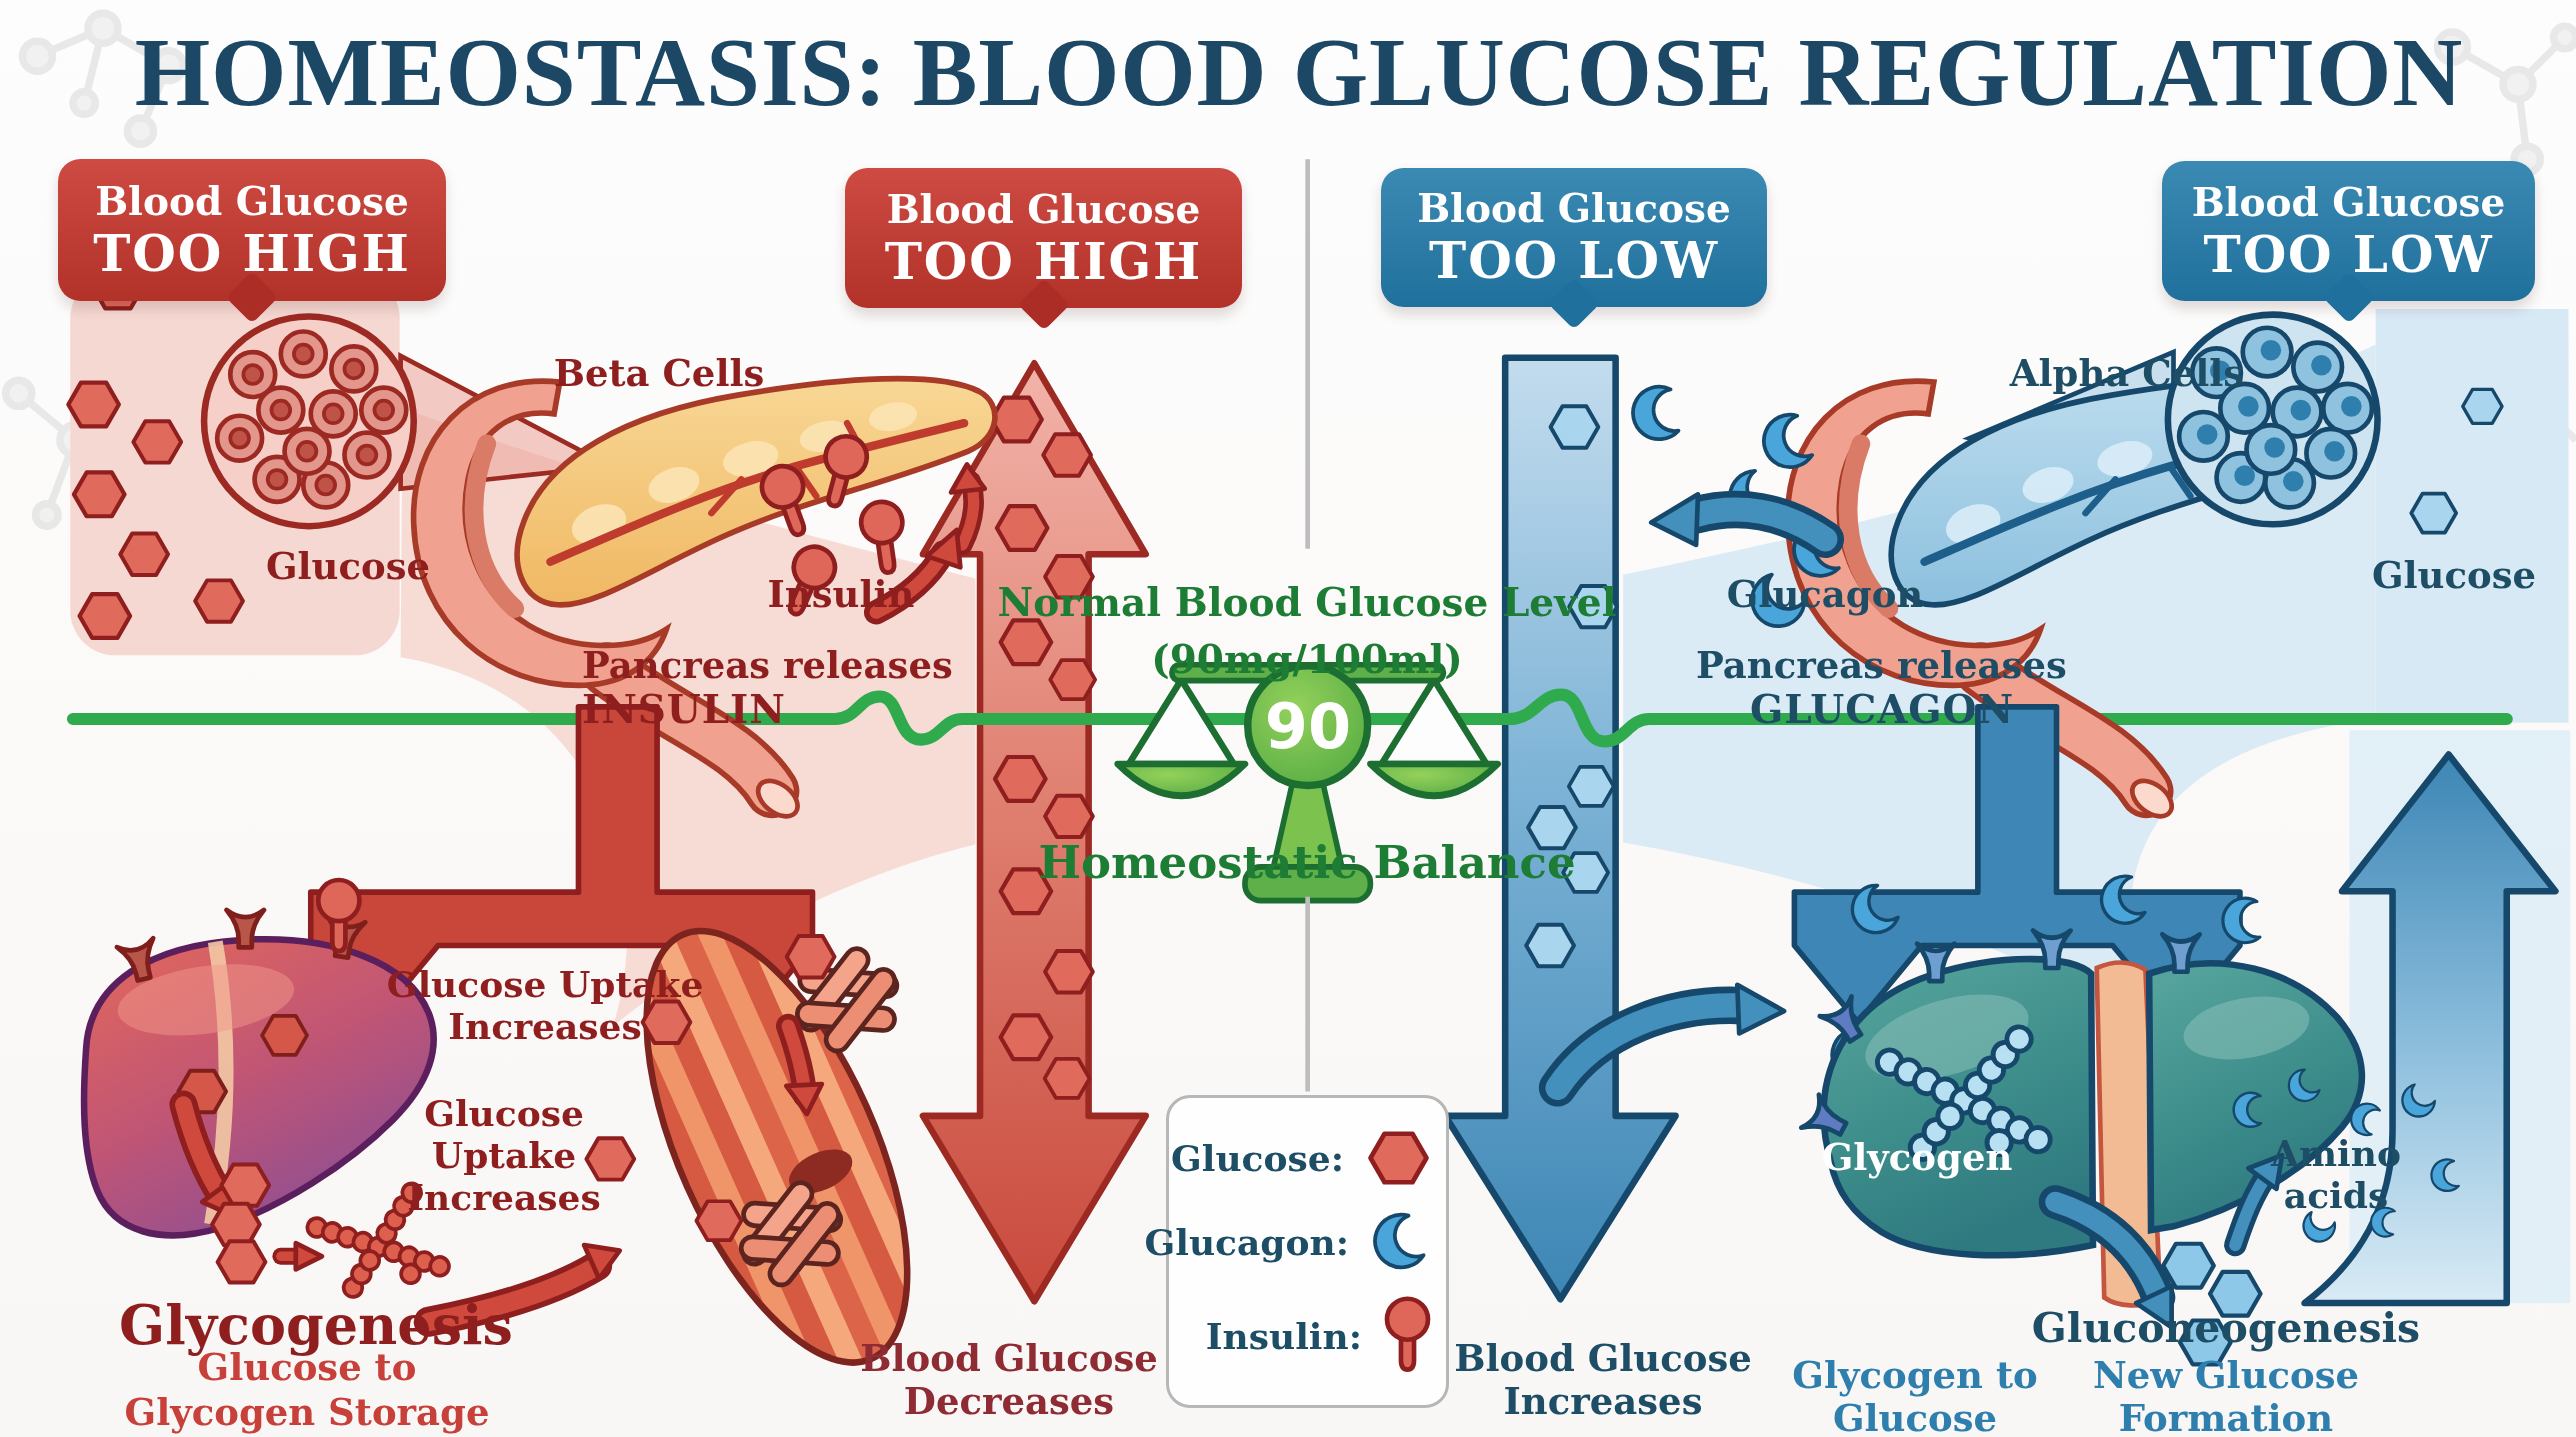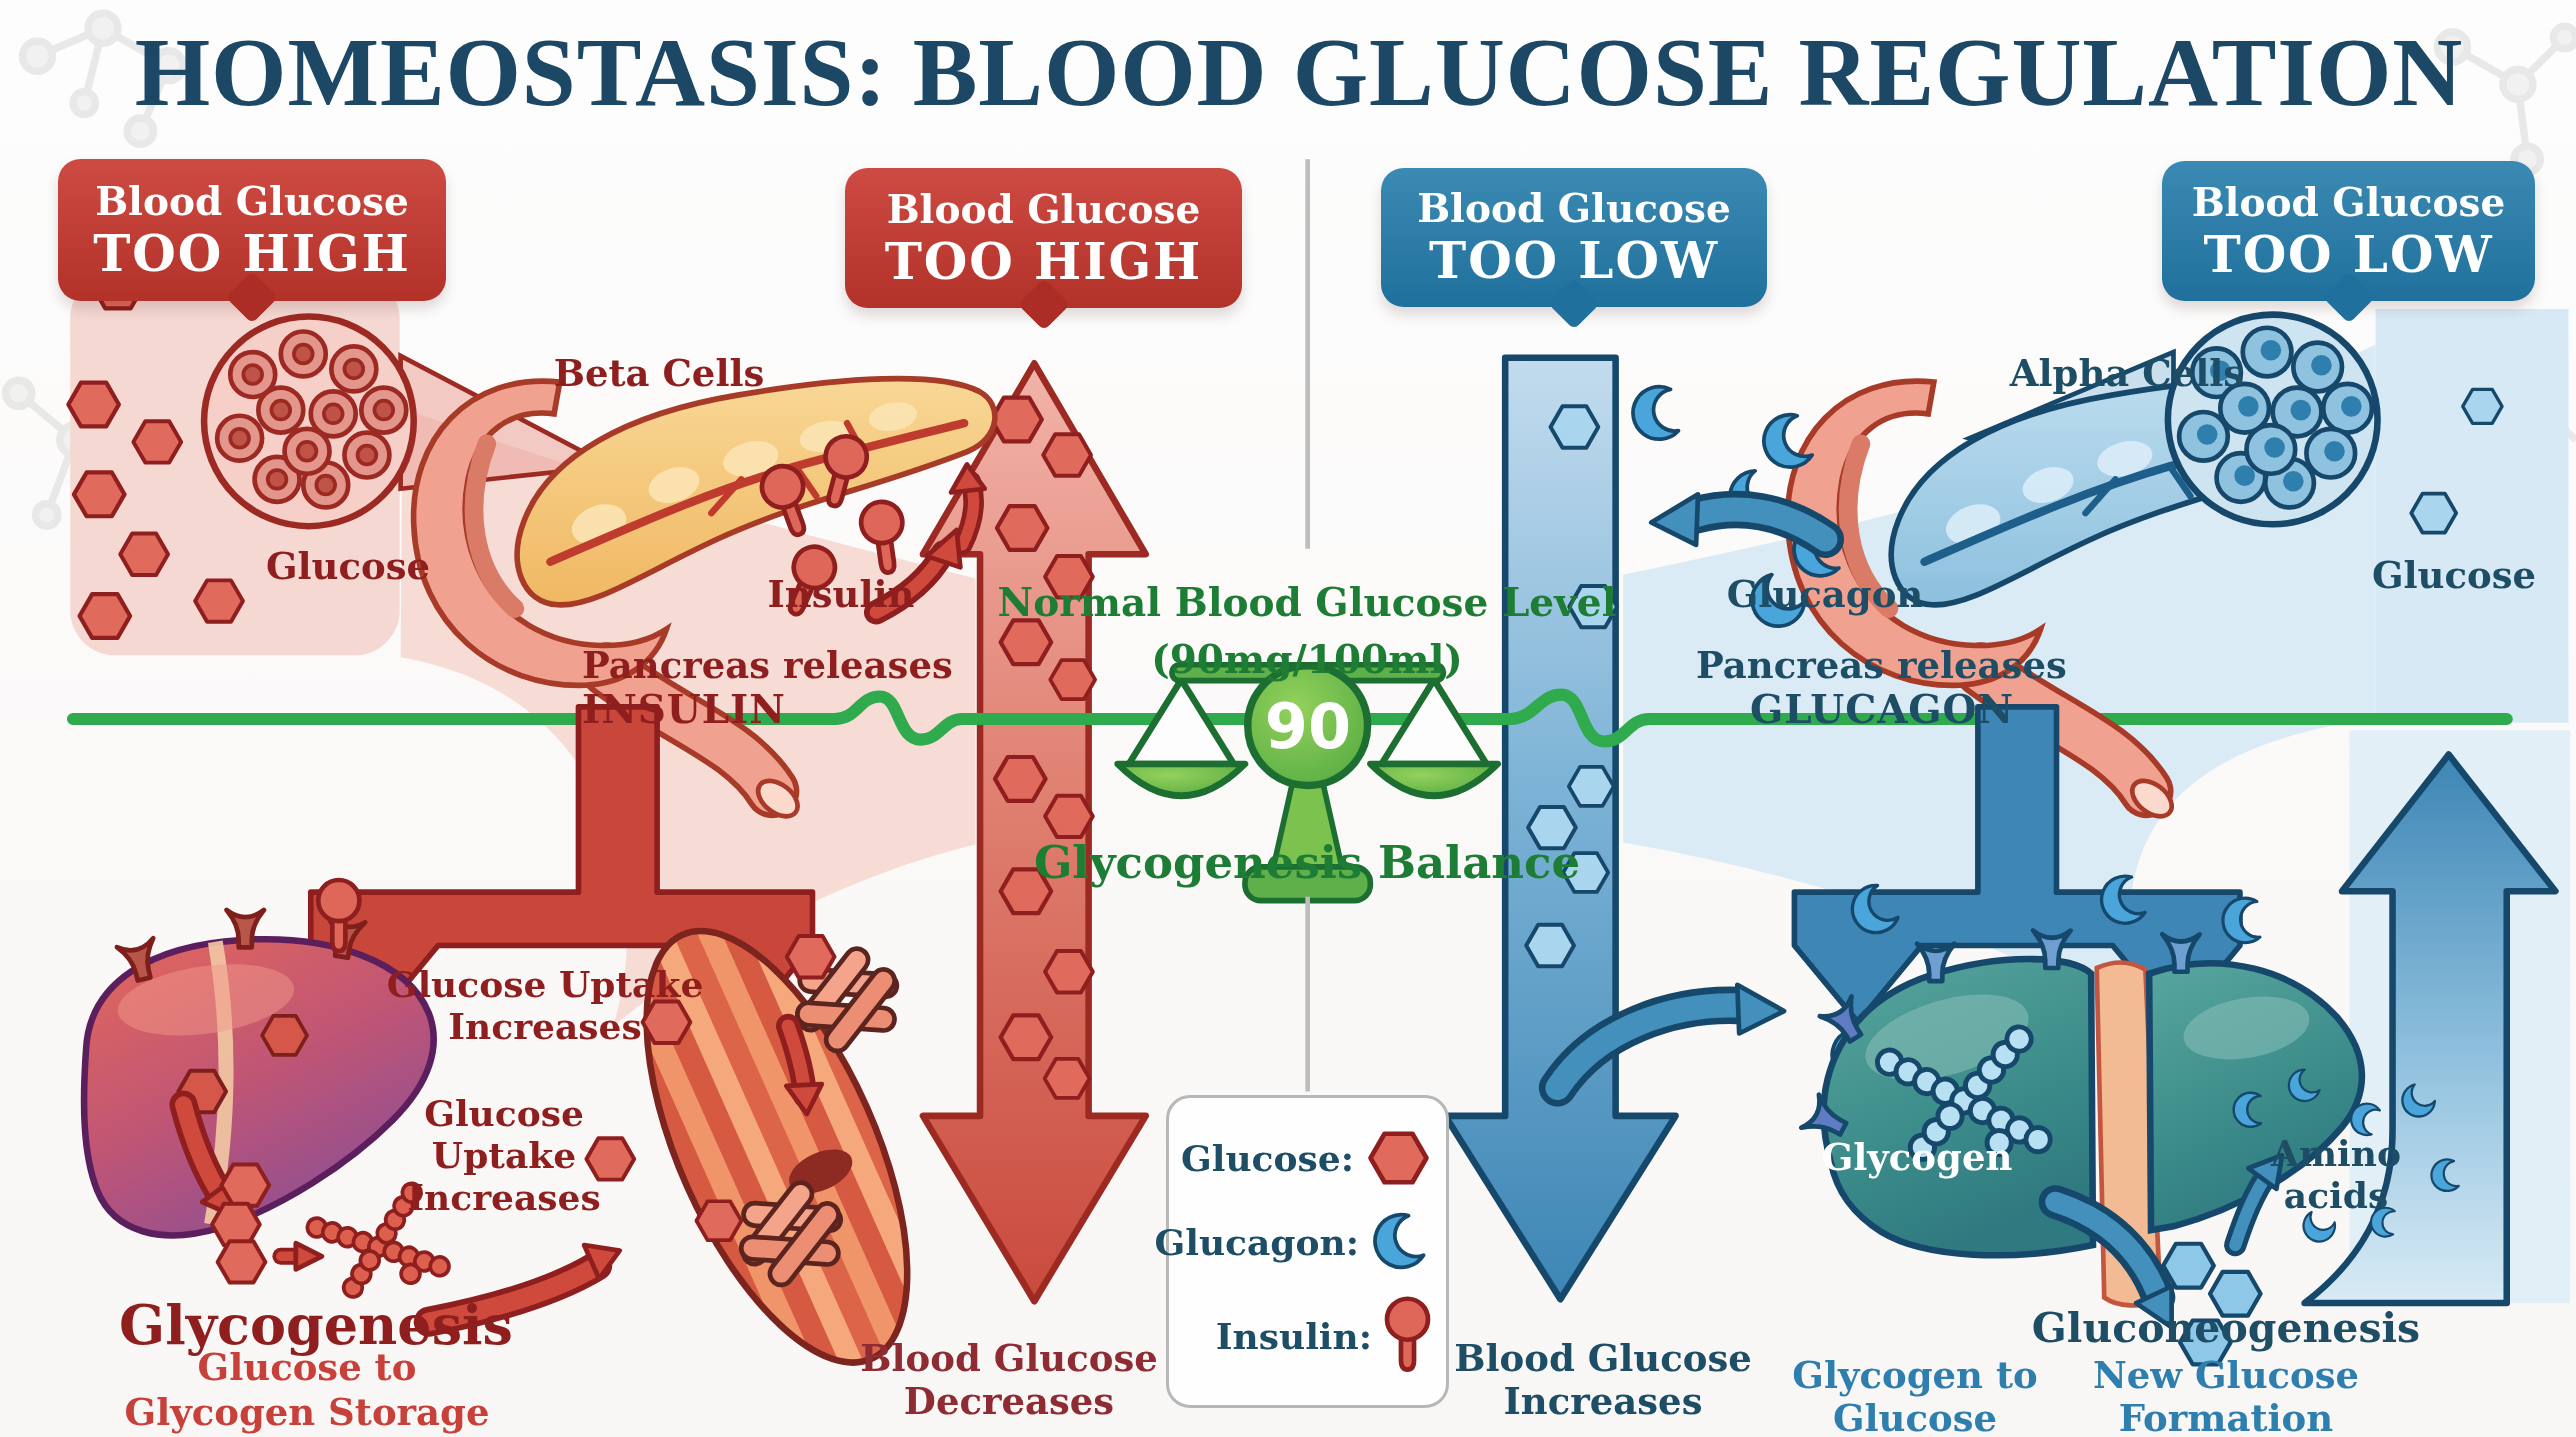--- a/index.html
+++ b/index.html
@@ -31,21 +31,21 @@
   .bubble .l2{font-size:50px;font-weight:bold;letter-spacing:1.9px;}
   .tail{position:absolute;left:50%;bottom:-15px;width:37px;height:37px;
         transform:translateX(-50%) rotate(45deg);border-radius:6.6px;}
   .red .tail{background:#ac2d25;} .blue .tail{background:#20709d;}
 
   
   .legend{position:absolute;left:1166px;top:1095px;width:283px;height:313px;
           background:#fefefe;border:3.7px solid #b7b7b7;border-radius:24px;
           box-sizing:border-box;display:flex;flex-direction:column;
           justify-content:space-evenly;padding:7.5px 13px;}
-  .legend-row{display:flex;align-items:center;justify-content:flex-end;gap:10px;}
+  .legend-row{display:flex;align-items:center;justify-content:flex-end;gap:20px;}
   .legend-label{font-size:36px;font-weight:bold;color:#1d4e66;flex:1;text-align:right;}
   .legend-icon{flex:0 0 auto;}
 
   
   .hex-red{fill:#e06a5c;stroke:#8e1f1e;stroke-width:5;}
   .hex-red-dk{fill:#d4574a;stroke:#7e1f1c;stroke-width:5;}
   .hex-blue{fill:#a9d6ee;stroke:#16486b;stroke-width:5;}
   .hex-blue-lt{fill:#8ec8e8;stroke:#16486b;stroke-width:5;}
   .pin-red{fill:#df675a;stroke:#8e1f1e;stroke-width:5;}
   .cres{fill:#4aa6da;stroke:#16486b;stroke-width:4;}
@@ -513,21 +513,21 @@
 <div class="lbl c-red f40" style="left:307px;top:1346px;">Glucose to</div>
 <div class="lbl c-red f40" style="left:307px;top:1391px;">Glycogen Storage</div>
 <div class="lbl c-maroon f40" style="left:1009px;top:1337px;">
   <span style="display:block;">Blood Glucose</span>
   <span style="display:block;">Decreases</span>
 </div>
 
 <div class="lbl c-green f42" style="left:1307px;top:580px;">Normal Blood Glucose Level</div>
 <div class="lbl c-green f42" style="left:1307px;top:637px;">(90mg/100ml)</div>
 <div class="lbl c-white" style="left:1308px;top:691px;font-size:62px;font-family:'DejaVu Sans',sans-serif;">90</div>
-<div class="lbl c-green f48" style="left:1307px;top:837px;">Glycogenesis Balance</div>
+<div class="lbl c-green f48" style="left:1307px;top:837px;">Homeostatic Balance</div>
 
 <div class="lbl c-navy f40" style="left:2127px;top:352px;">Alpha Cells</div>
 <div class="lbl c-navy f40" style="left:1825px;top:573px;">Glucagon</div>
 <div class="lbl c-navy f40" style="left:2454px;top:554px;">Glucose</div>
 <div class="lbl right-align c-navy" style="left:1696px;top:644px;width:318px;">
   <span class="f40" style="display:block;">Pancreas releases</span>
   <span class="f42" style="display:block;letter-spacing:0.9px;">GLUCAGON</span>
 </div>
 <div class="lbl c-white f40" style="left:1917px;top:1136px;">Glycogen</div>
 <div class="lbl c-navy f38" style="left:2336px;top:1133px;">

